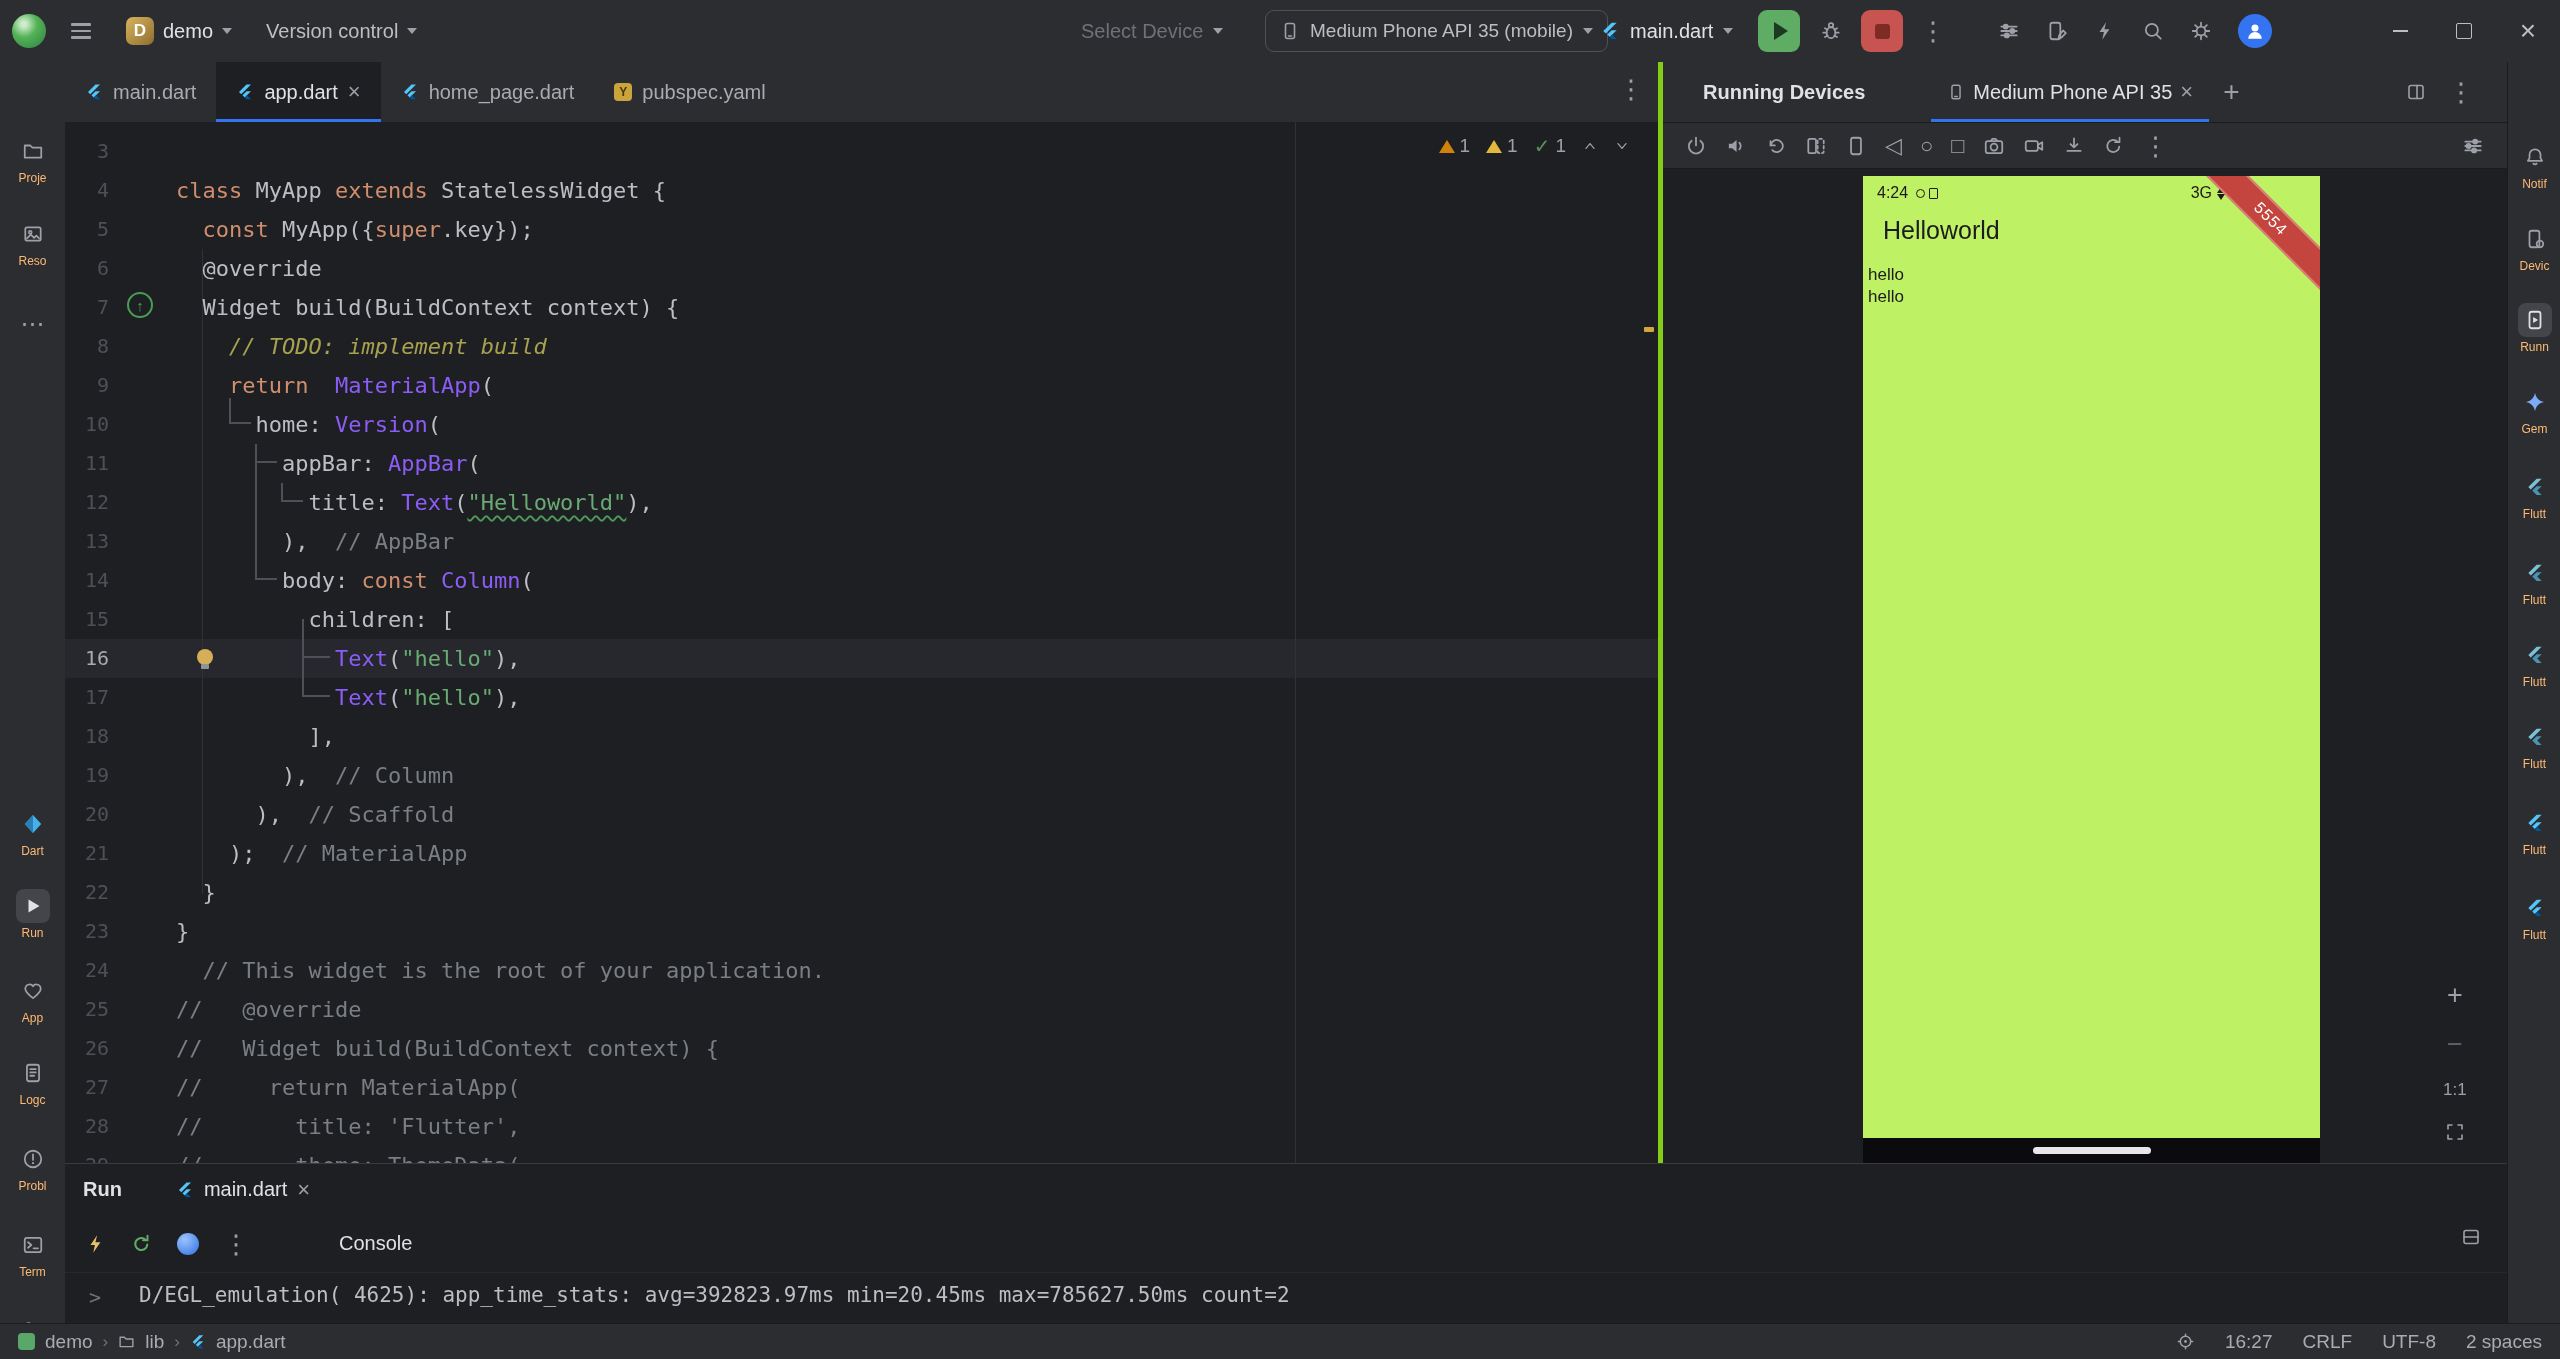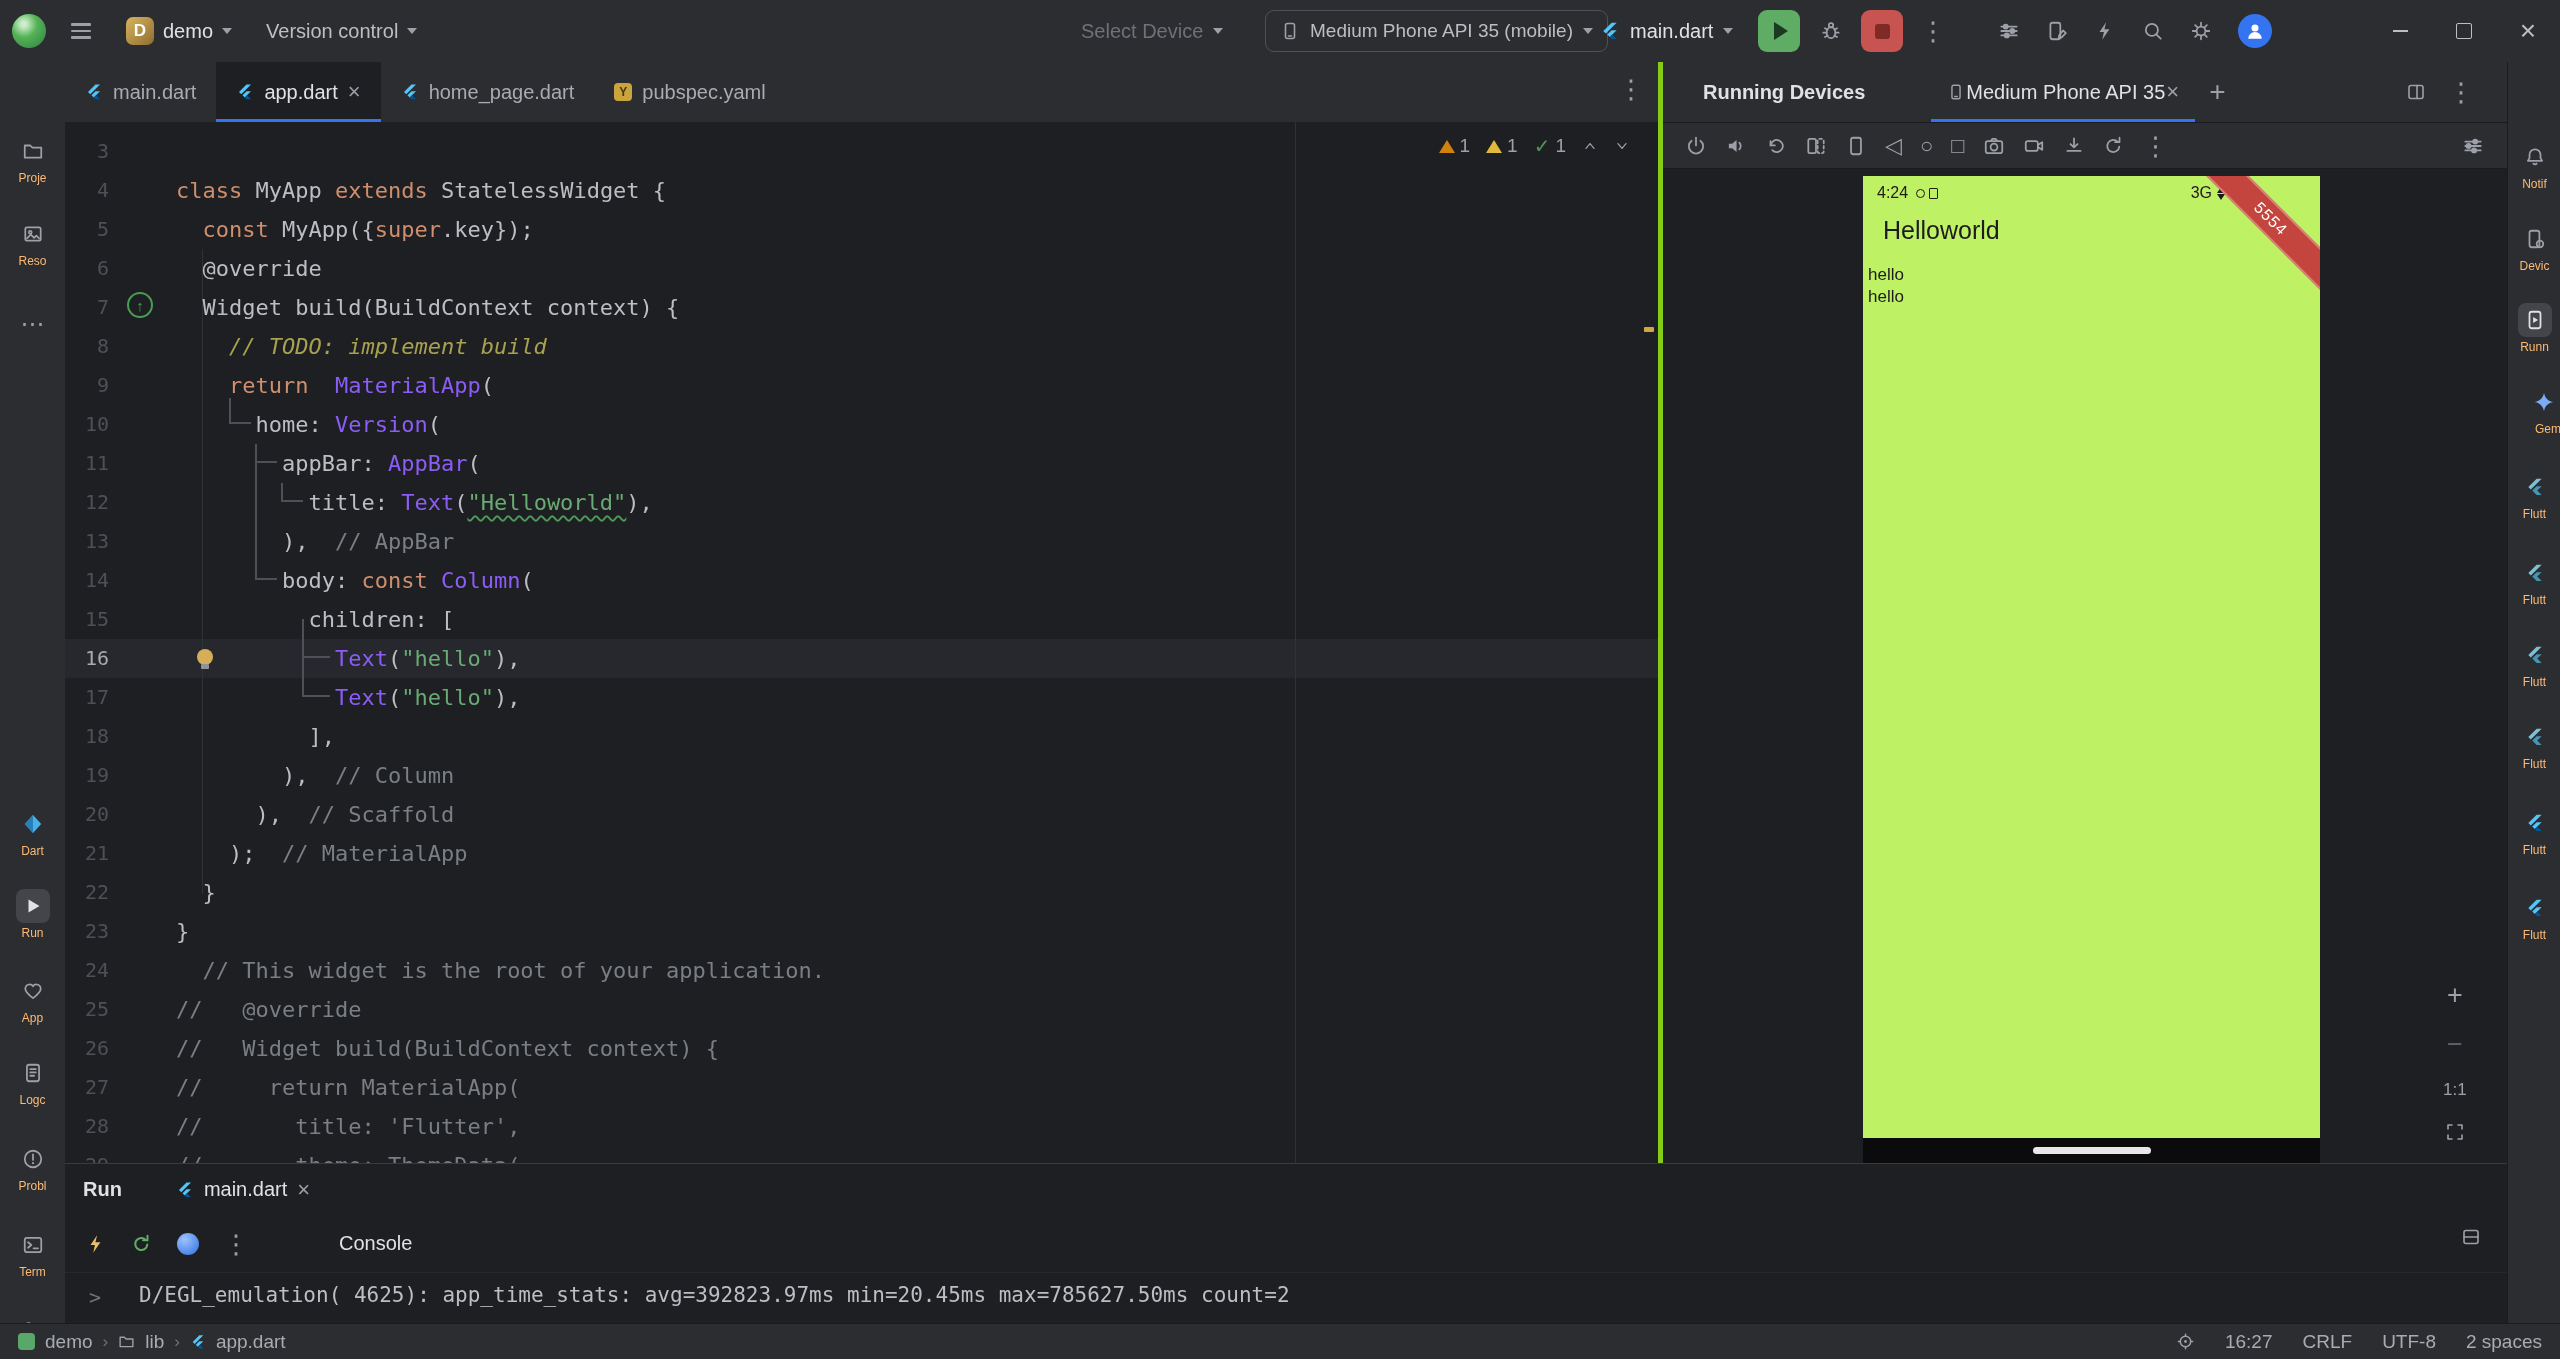--- a/index.html
+++ b/index.html
@@ -75,21 +75,21 @@
                  color:#499c54;font-size:15px;display:flex;align-items:center;justify-content:center;font-weight:700;}
   #inspection{position:absolute;right:28px;top:12px;display:flex;align-items:center;gap:16px;font-size:19px;color:#9da0a8;}
   .insp-item{display:flex;align-items:center;gap:5px;}
   .tri-warn{width:0;height:0;border-left:8px solid transparent;border-right:8px solid transparent;}
   .stripe-mark{position:absolute;right:4px;top:205px;width:10px;height:5px;background:#d1a73f;border-radius:1px;}
 
   
   #device-panel{position:absolute;left:1658px;top:62px;width:849px;height:1101px;background:#1e1f22;border-left:5px solid #84cc16;}
   #dp-header{position:absolute;left:0;top:0;width:100%;height:60px;background:#2b2d30;border-bottom:1px solid #1a1b1d;display:flex;align-items:center;}
   .dp-title{margin-left:40px;font-size:20px;font-weight:700;color:#dfe1e5;}
-  .dp-tab{margin-left:66px;height:60px;display:flex;align-items:center;gap:1px;padding:0 16px;font-size:20px;color:#dfe1e5;box-shadow:inset 0 -3px 0 #3574f0;}
+  .dp-tab{margin-left:66px;height:60px;display:flex;align-items:center;gap:8px;padding:0 16px;font-size:20px;color:#dfe1e5;box-shadow:inset 0 -3px 0 #3574f0;}
   .dp-plus{font-size:28px;color:#9da0a8;margin-left:14px;}
   .dp-header-right{position:absolute;right:16px;top:0;height:60px;display:flex;align-items:center;gap:22px;}
   #dp-toolbar{position:absolute;left:0;top:61px;width:100%;height:46px;background:#2b2d30;border-bottom:1px solid #1a1b1d;display:flex;align-items:center;gap:18px;padding-left:22px;box-sizing:border-box;}
   .glyph{font-size:22px;color:#9da0a8;line-height:1;}
   #dp-toolbar-right{position:absolute;right:28px;top:61px;height:46px;display:flex;align-items:center;}
   #device-screen{position:absolute;left:200px;top:114px;width:444px;height:987px;background:#bef264;overflow:hidden;padding-left:13px;}
   .em-status{position:absolute;left:0;top:0;width:100%;height:34px;display:flex;align-items:center;padding:0 14px;box-sizing:border-box;color:#22191c;font-size:16px;}
   .em-status .right{margin-left:auto;display:flex;align-items:center;gap:5px;margin-right:54px;}
   .mini{display:inline-block;}
   .mini-tri-up{width:0;height:0;border-left:4px solid transparent;border-right:4px solid transparent;border-bottom:6px solid #22191c;}
@@ -675,21 +675,21 @@
     </div>
     <div class="strip-item" style="top:241px;">
       <span class="strip-icon active">
           <svg width="22" height="22" viewBox="0 0 20 20" class="ic" style="stroke:#dfe1e5;">
             <rect x="5" y="2.5" width="10" height="15" rx="2"></rect>
             <path d="M8.3 7.3l4.5 2.7-4.5 2.7z" fill="#dfe1e5" stroke="none"></path>
           </svg>
         </span>
       <span class="strip-label">Runn</span>
     </div>
-    <div class="strip-item" style="top:323px;align-items:flex-end;">
+    <div class="strip-item" style="top:323px;">
       <span class="strip-icon">
           <svg width="22" height="22" viewBox="0 0 20 20">
             <path d="M10 1.5c.7 4.6 3.9 7.8 8.5 8.5-4.6.7-7.8 3.9-8.5 8.5-.7-4.6-3.9-7.8-8.5-8.5 4.6-.7 7.8-3.9 8.5-8.5z" fill="#7cacf8"></path>
           </svg>
         </span>
       <span class="strip-label">Gem</span>
     </div>
     <div class="strip-item" style="top:408px;">
       <span class="strip-icon">
           <svg width="20" height="20" viewBox="0 0 24 24">

